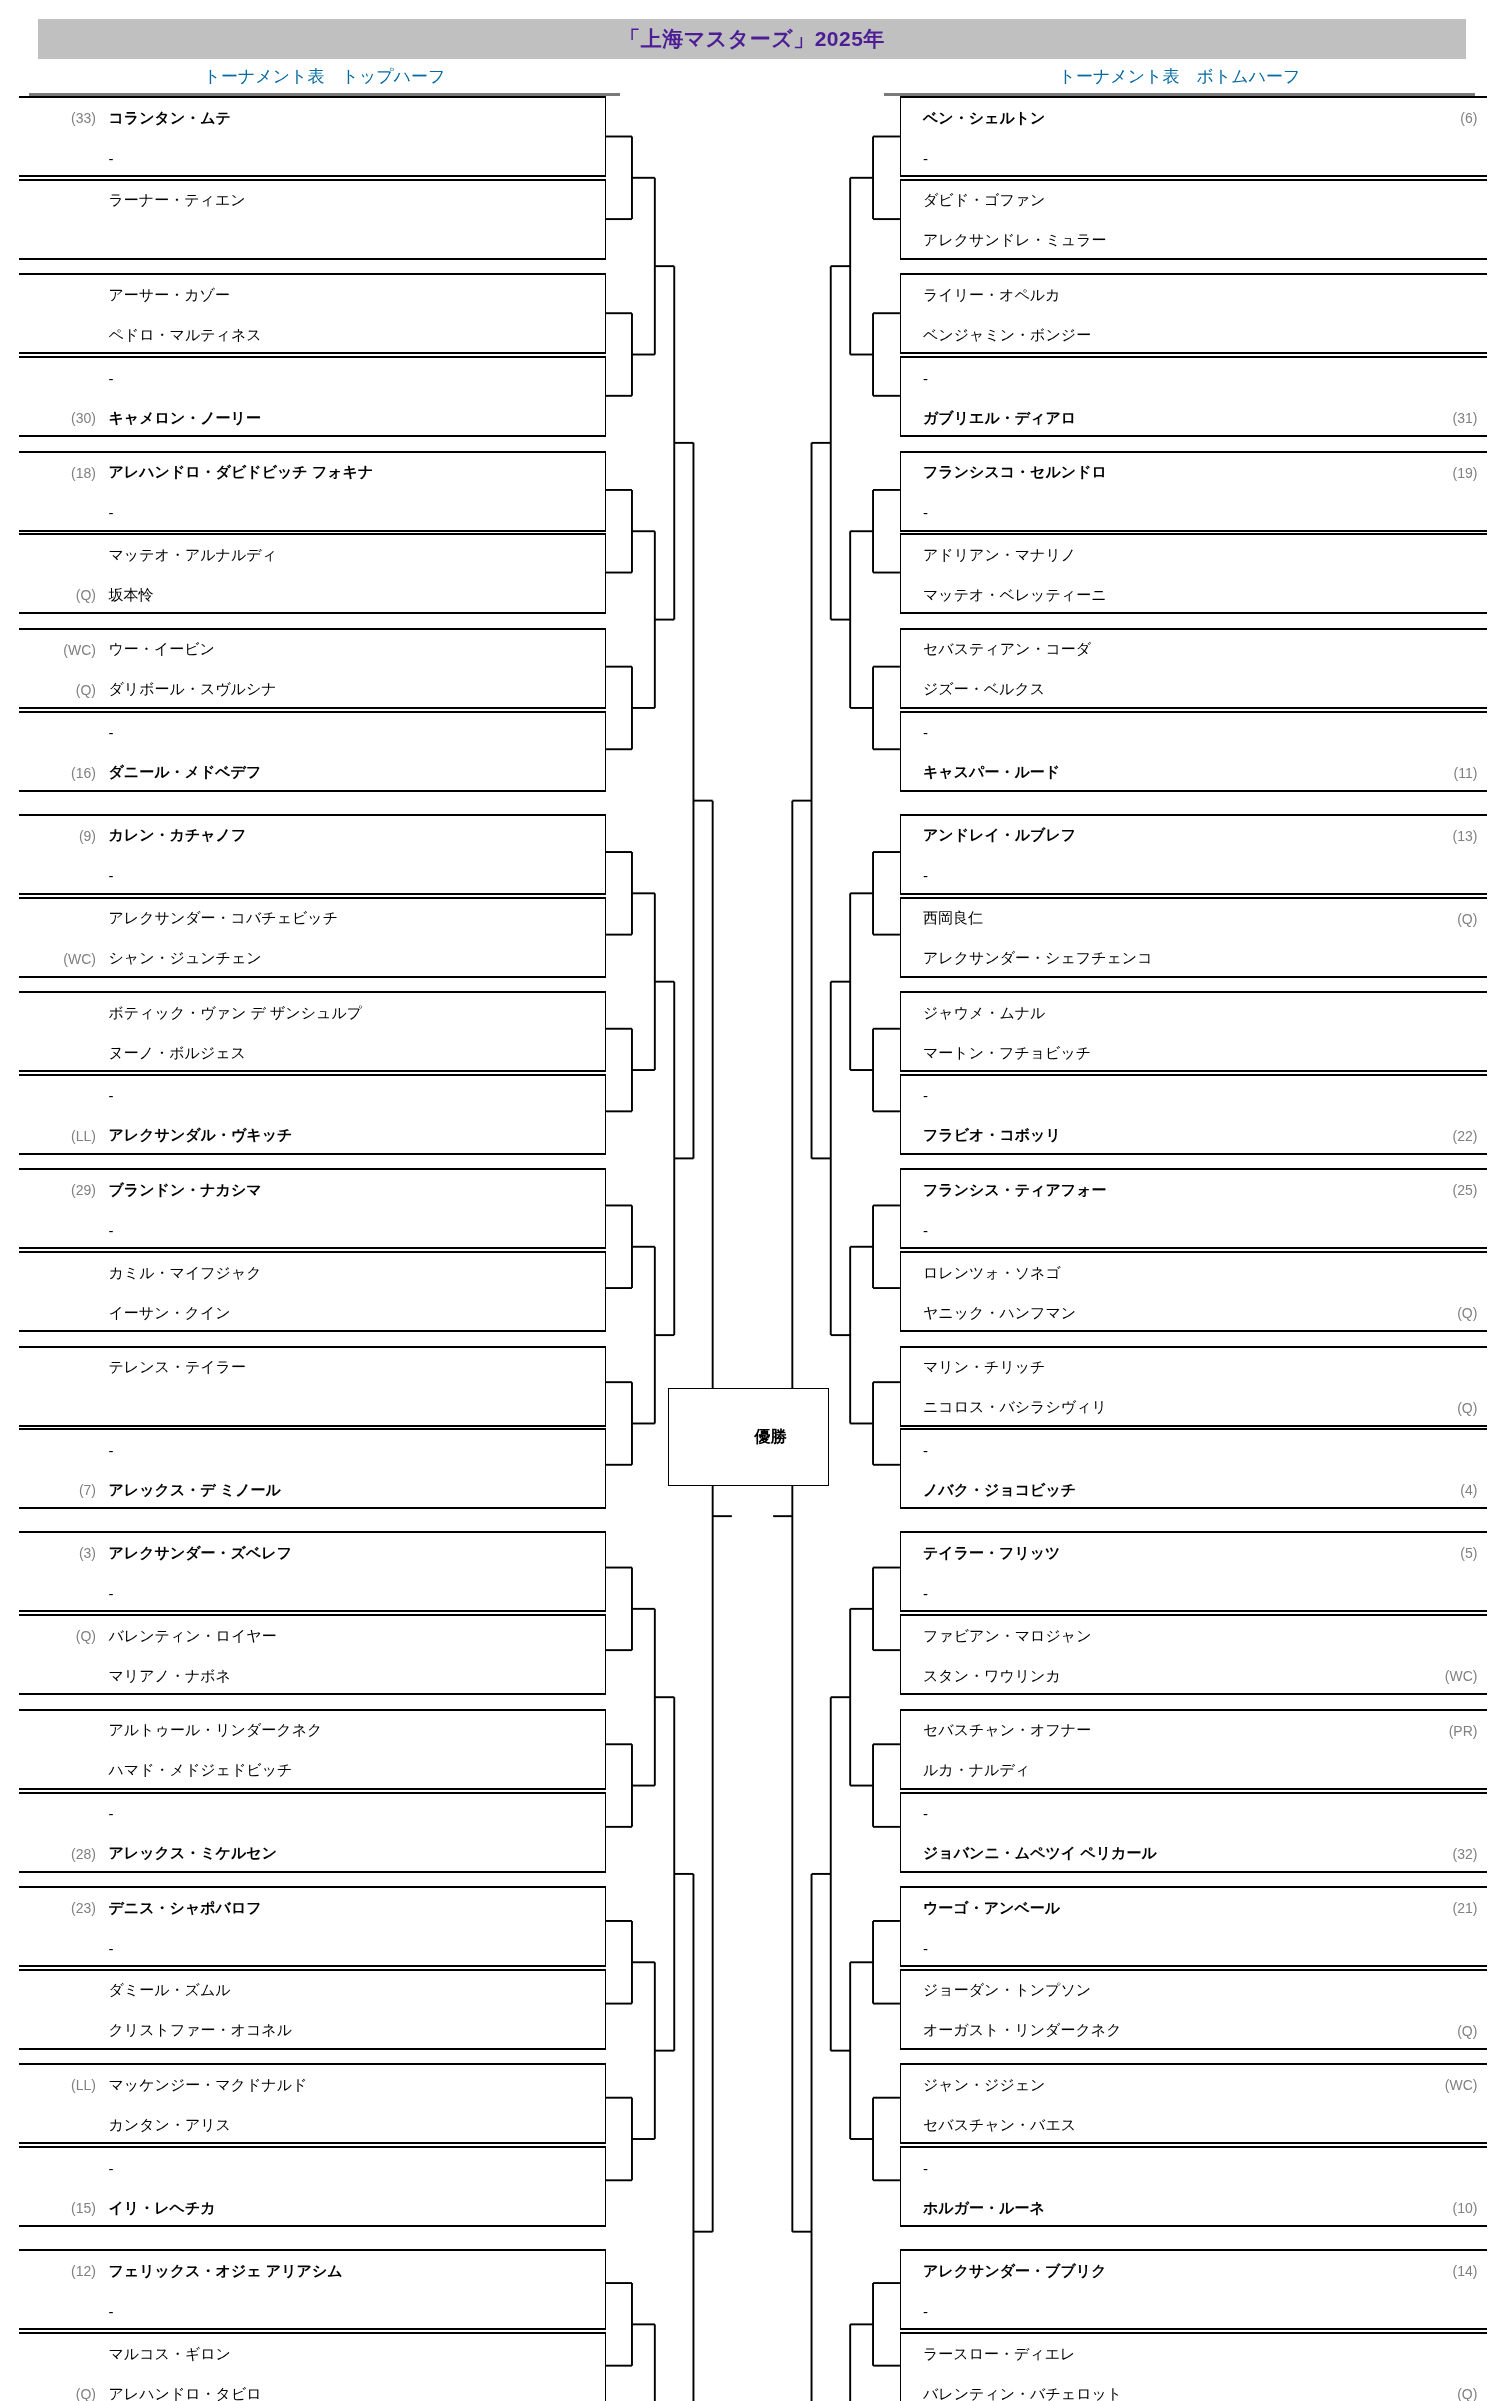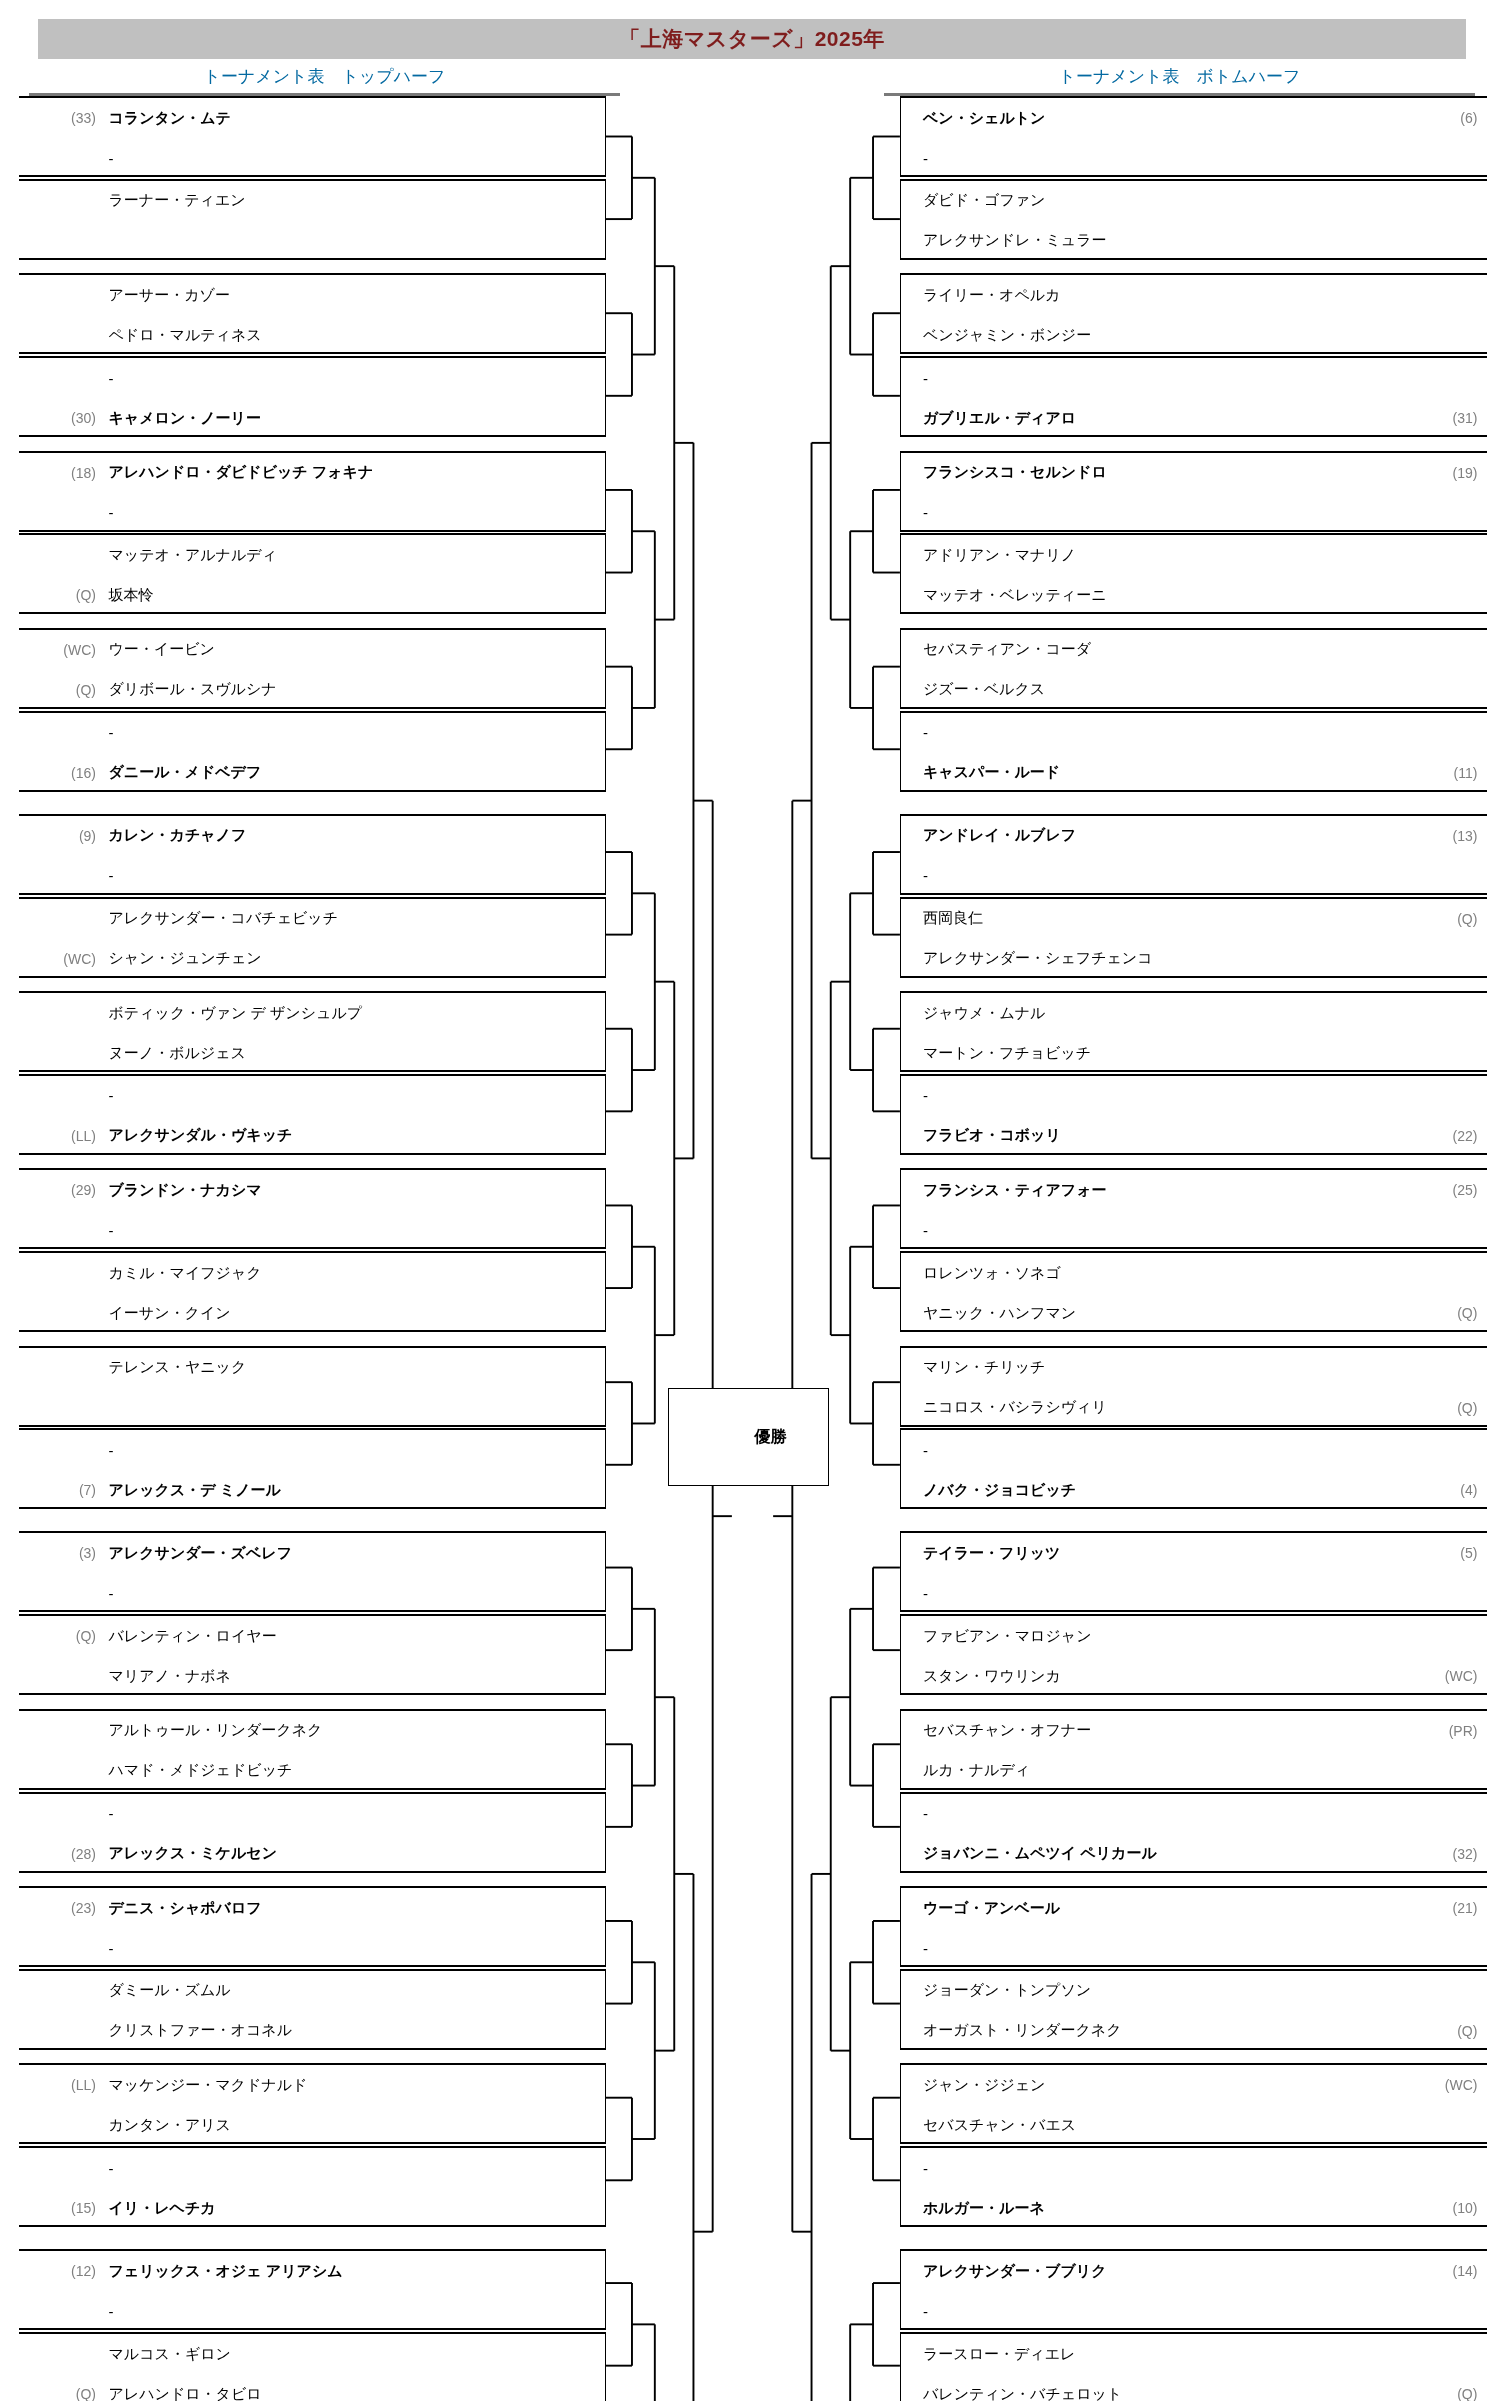--- a/index.html
+++ b/index.html
@@ -11,21 +11,21 @@
     overflow:hidden;
   }
 
   
   #title-bar{
     position:absolute;left:38px;top:19px;width:1428px;height:40px;
     background:#c0c0c0;
     display:flex;align-items:center;justify-content:center;
   }
   #title-bar .title-text{
-    font-size:21px;font-weight:bold;color:#7f1d1d;letter-spacing:0.5px;
+    font-size:21px;font-weight:bold;color:#4c1d95;letter-spacing:0.5px;
   }
 
   
   .half-header{
     position:absolute;top:65px;
     text-align:center;
     font-size:17px;color:#0369a1;
   }
   .half-header .hh-label{display:block;padding-bottom:4.8px;}
   .half-header .hh-rule{
@@ -281,21 +281,21 @@
           <div class="slot">
             <span class="seed"></span>
             <span class="pname">イーサン・クイン</span>
           </div>
         </div>
       </div>
       <div class="group">
         <div class="pair">
           <div class="slot">
             <span class="seed"></span>
-            <span class="pname">テレンス・ヤニック</span>
+            <span class="pname">テレンス・テイラー</span>
           </div>
         </div>
         <div class="pair">
           <div class="slot dash">
             <span class="seed"></span>
             <span class="pname">-</span>
           </div>
           <div class="slot bold">
             <span class="seed">(7)</span>
             <span class="pname">アレックス・デ ミノール</span>

